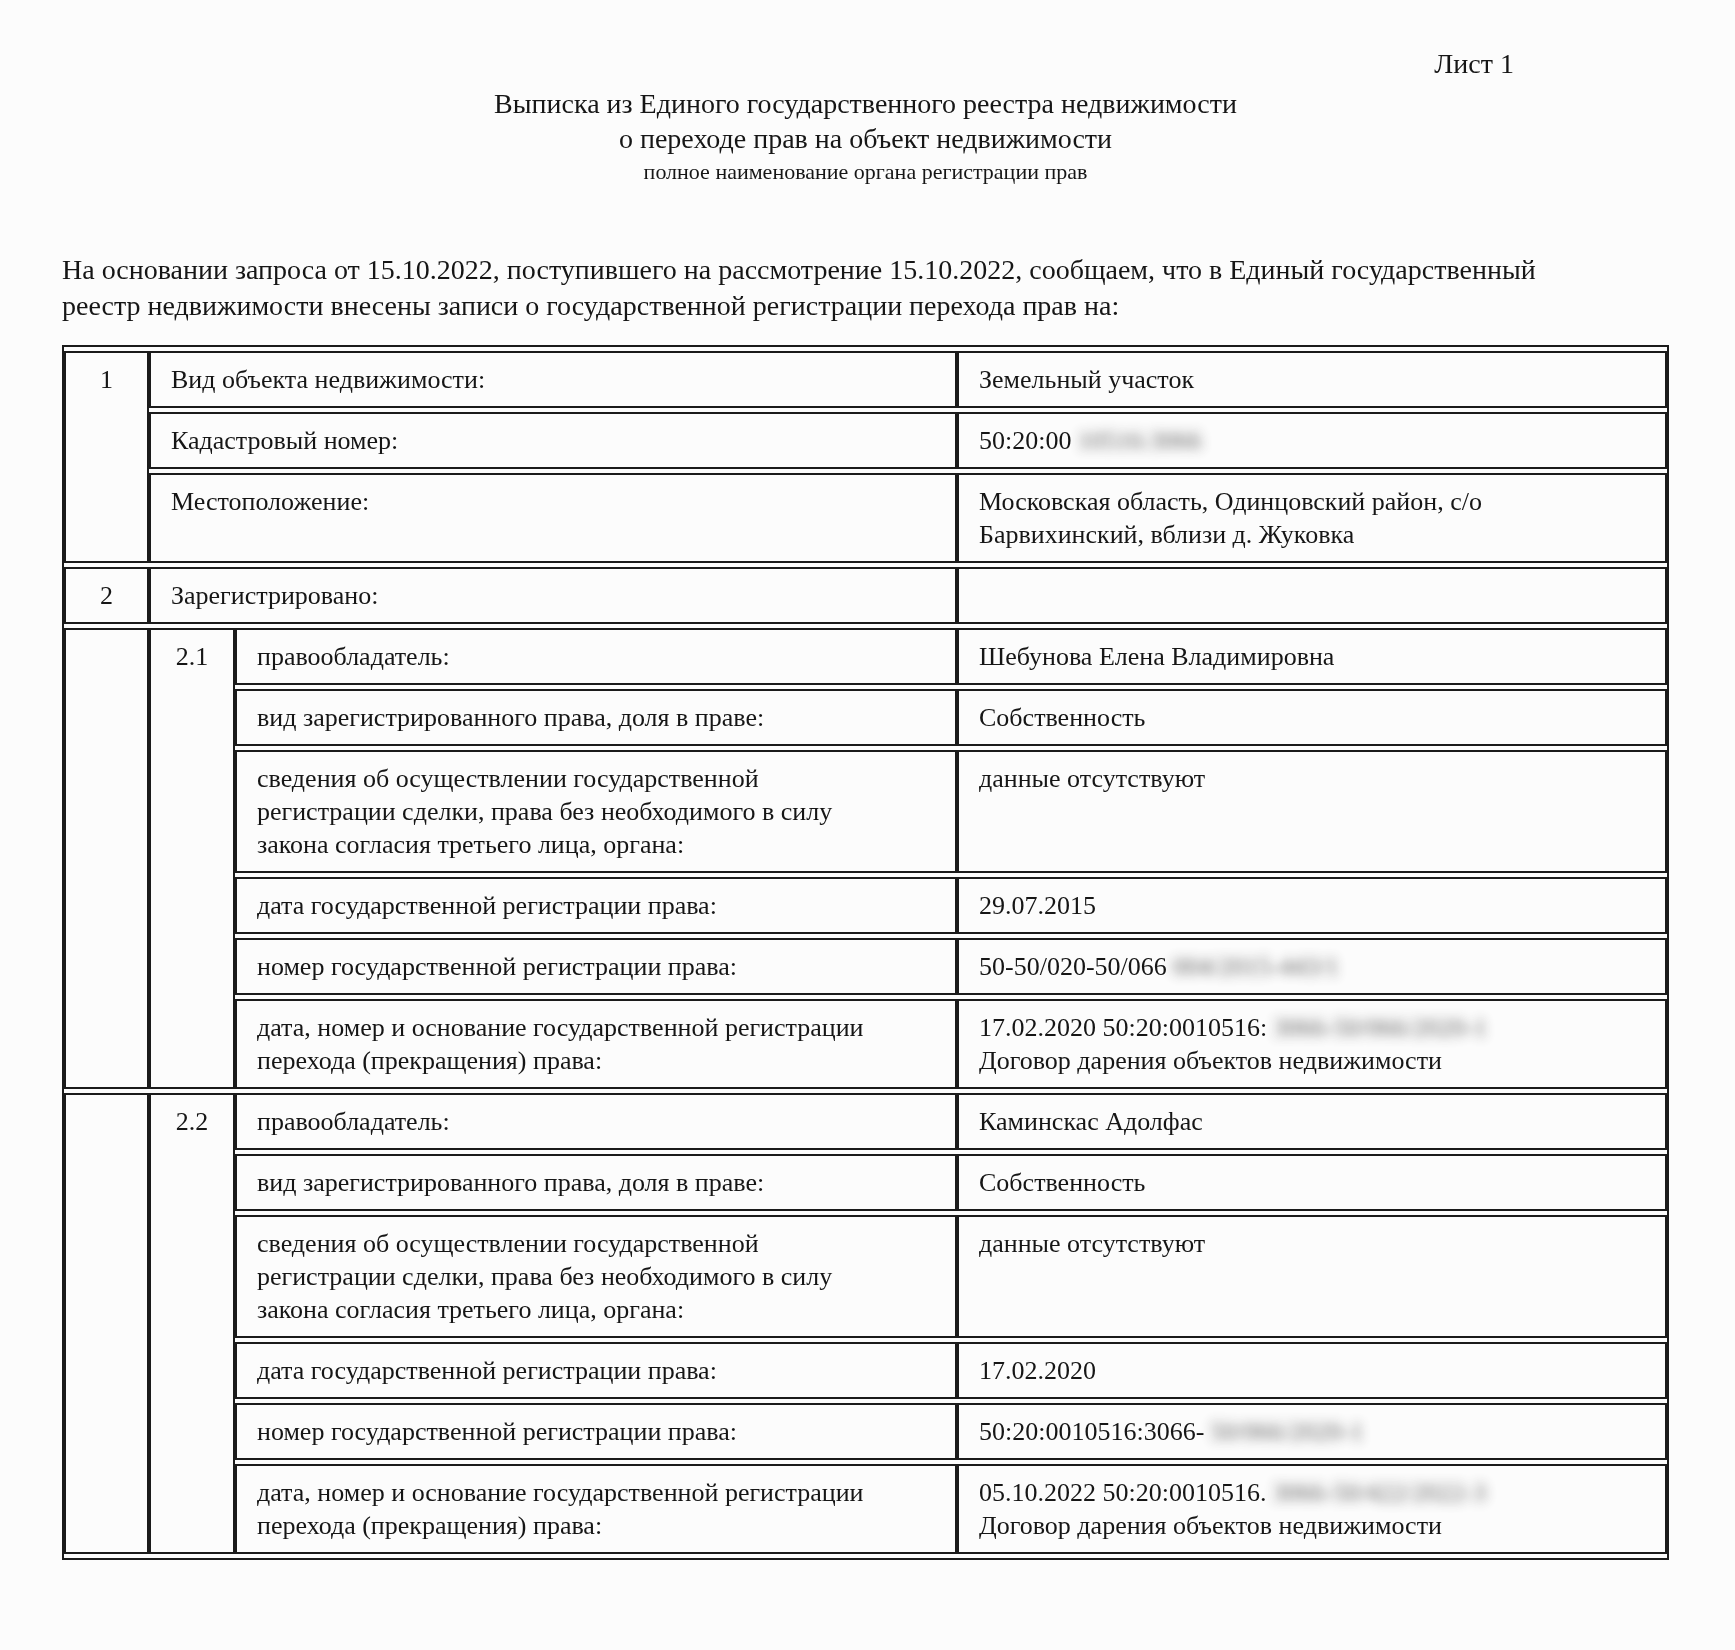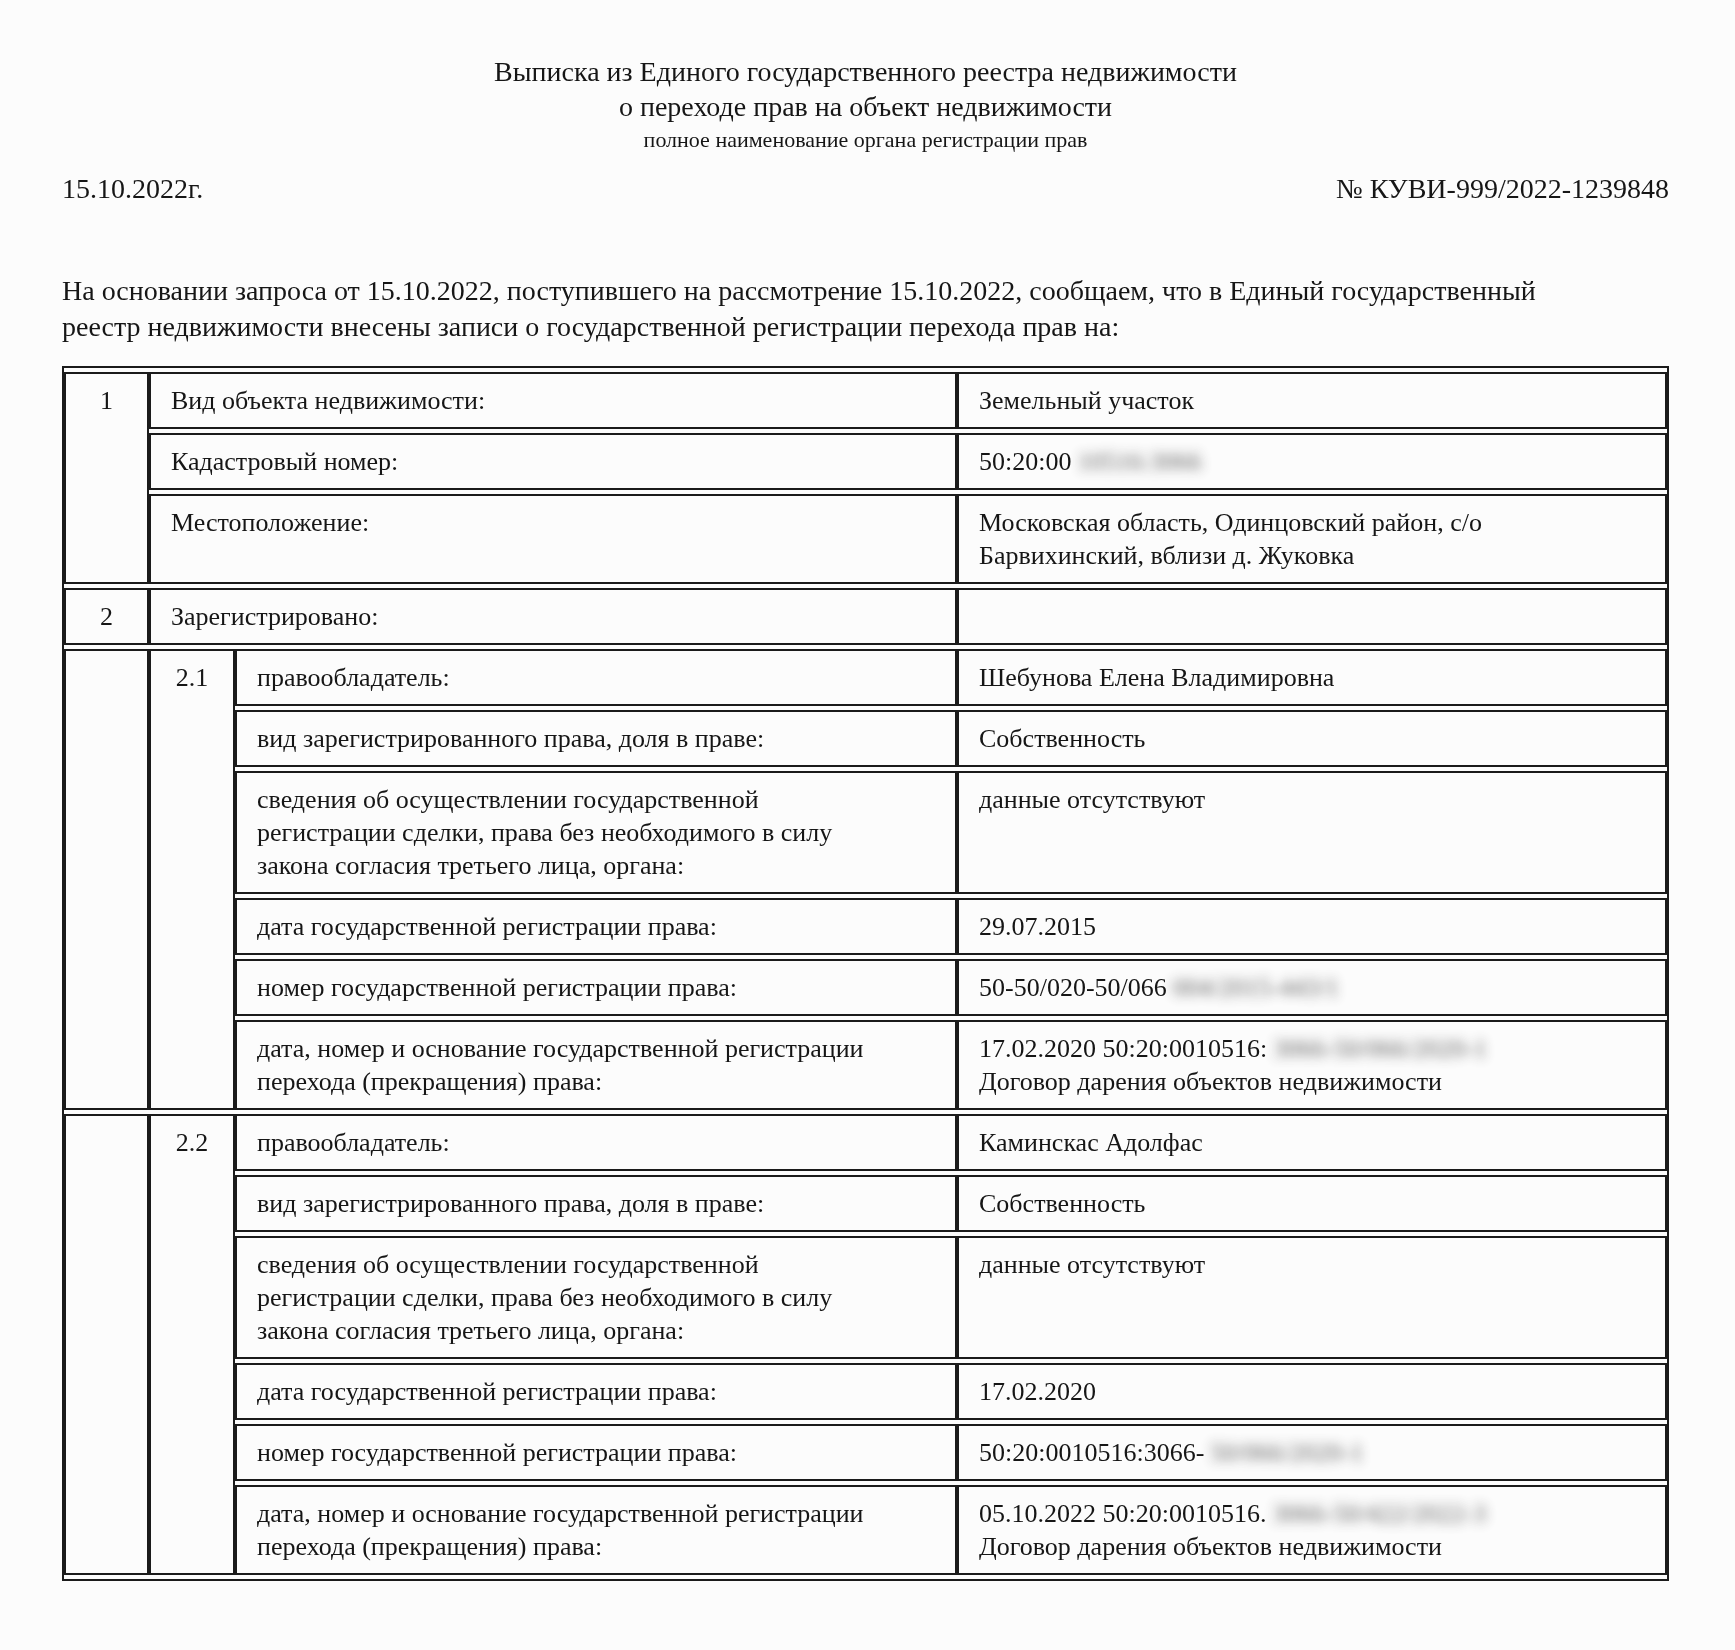--- a/index.html
+++ b/index.html
@@ -93,30 +93,27 @@
     margin-left: 6px;
     color: #303030;
   }
   .v2 { display: block; }
 </style>
 </head>
 <body>
 
 <div class="page">
 
+  <div class="sheet-row">Лист 1</div>
 
   <div class="doc-title">Выписка из Единого государственного реестра недвижимости
 о переходе прав на объект недвижимости</div>
 
   <div class="org-caption">полное наименование органа регистрации прав</div>
 
-  <div class="date-row">
-    <span>15.10.2022г.</span>
-    <span>№ КУВИ-999/2022-1239848</span>
-  </div>
 
   <div class="intro">На  основании запроса от 15.10.2022, поступившего на рассмотрение 15.10.2022, сообщаем, что в Единый государственный
 реестр недвижимости внесены записи о государственной регистрации перехода прав на:</div>
 
   <table class="egrn">
     <colgroup>
       <col style="width:85px">
       <col style="width:86px">
       <col style="width:722px">
       <col>

